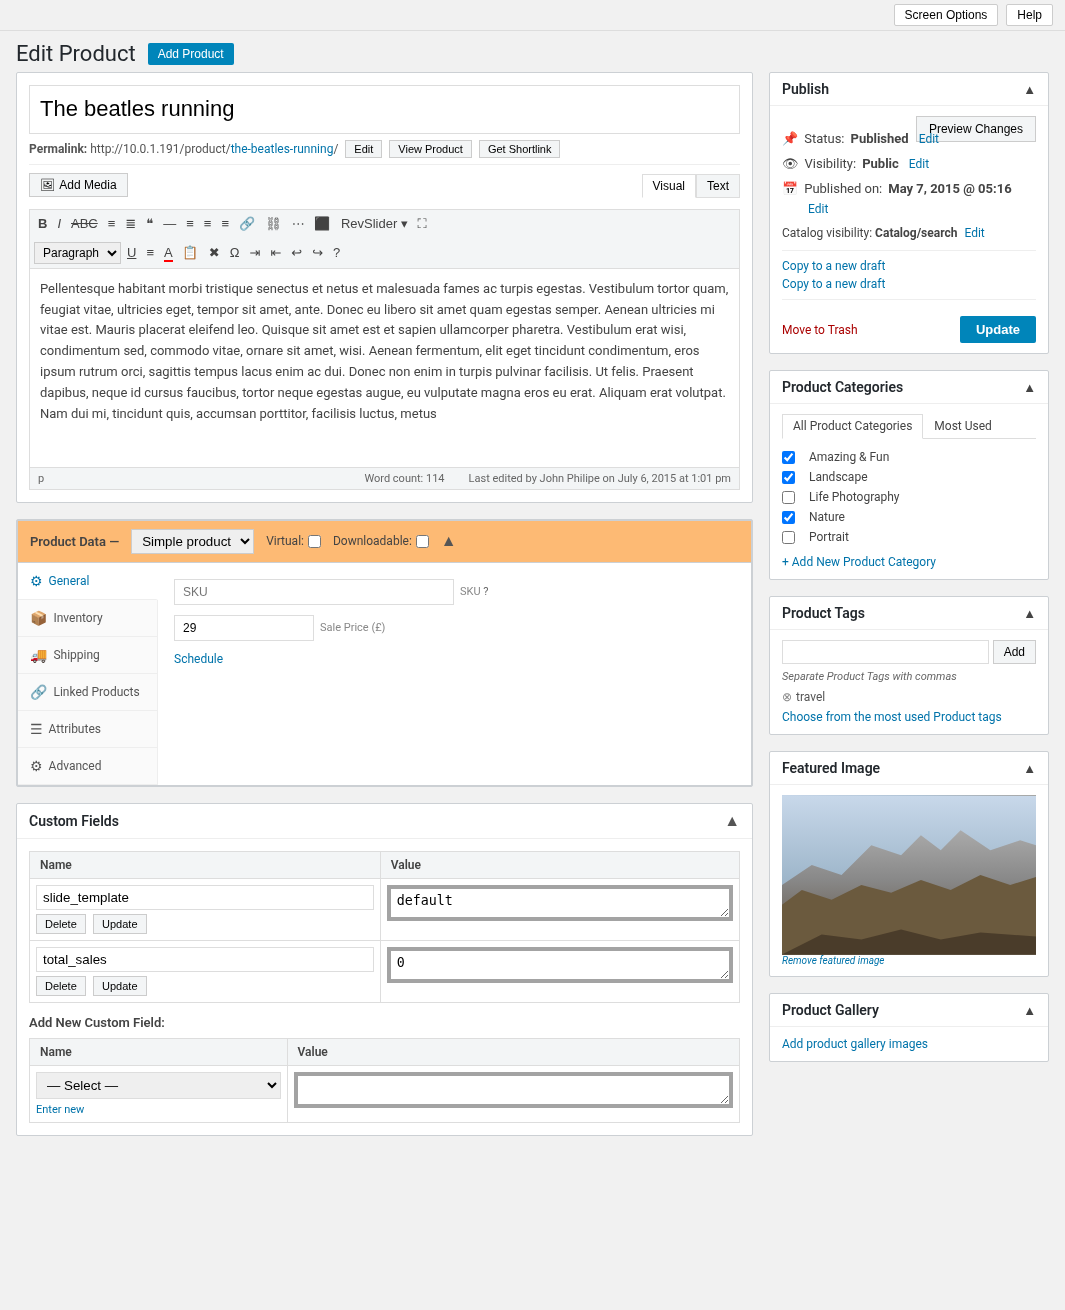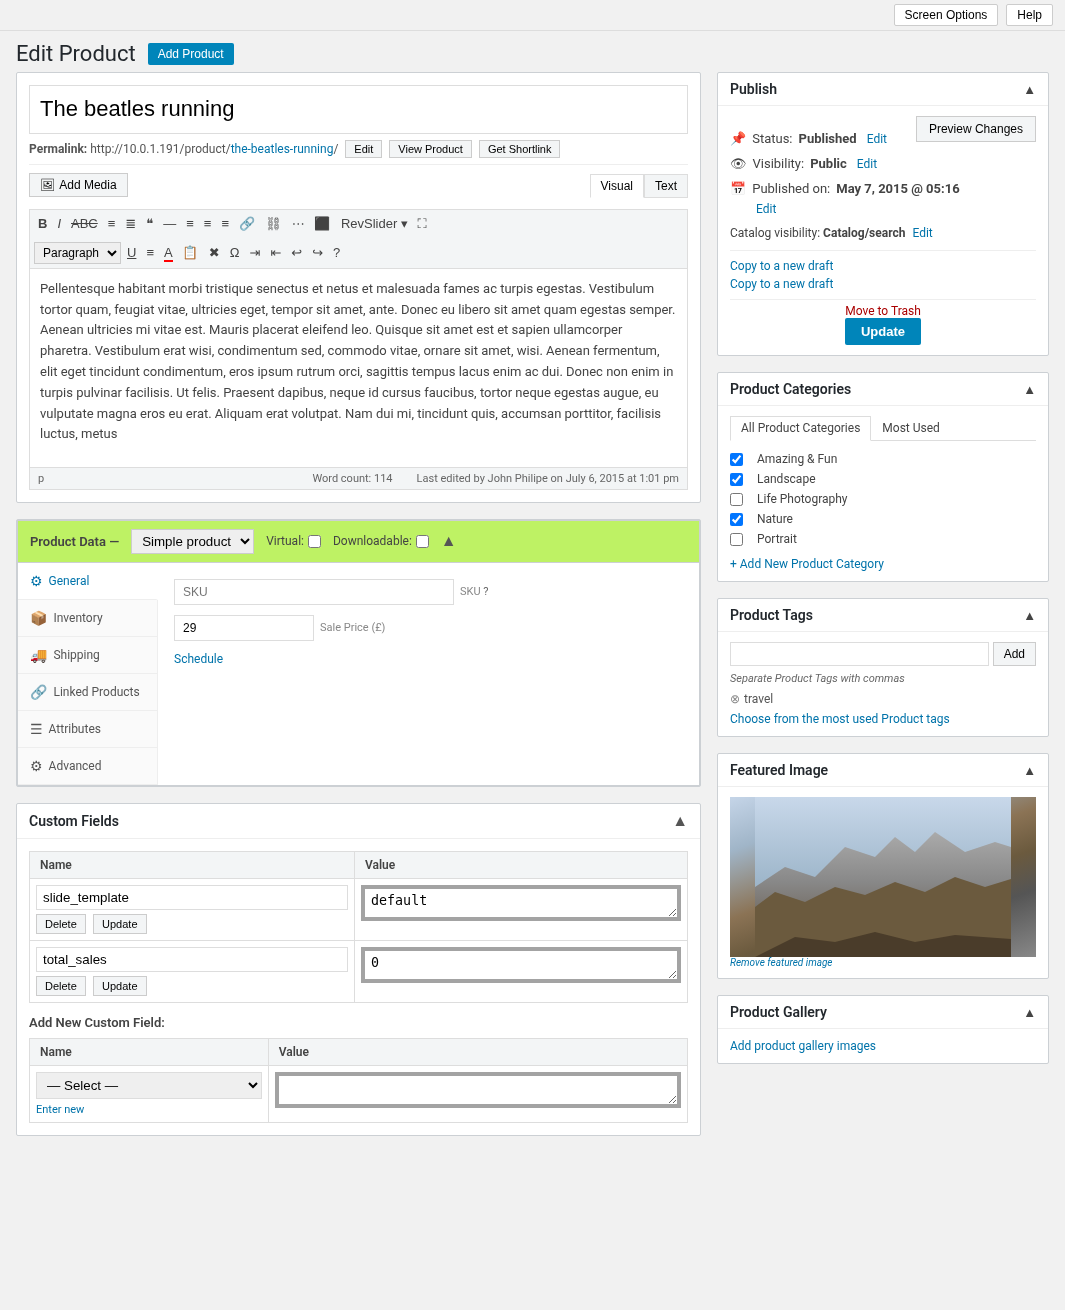--- a/index.html
+++ b/index.html
@@ -10,21 +10,21 @@
     .top-bar-btn { background: #fff; border: 1px solid #ccc; padding: 3px 10px; cursor: pointer; font-size: 12px; border-radius: 2px; }
 
     
     .page-header { display: flex; align-items: center; gap: 12px; padding: 10px 16px 6px; background: #f1f1f1; }
     .page-title { font-size: 22px; font-weight: 400; color: #23282d; }
     .add-product-btn { background: #0085ba; color: #fff; border: none; padding: 4px 10px; cursor: pointer; font-size: 12px; border-radius: 2px; }
 
     
     .main-layout { display: flex; gap: 16px; padding: 0 16px 16px; }
     .main-content { flex: 1; min-width: 0; }
-    .sidebar { width: 332px; flex-shrink: 0; }
+    .sidebar { width: 280px; flex-shrink: 0; }
 
     
     .postbox { background: #fff; border: 1px solid #ccd0d4; border-radius: 2px; margin-bottom: 16px; }
     .postbox-header { padding: 8px 12px; border-bottom: 1px solid #eee; display: flex; justify-content: space-between; align-items: center; }
     .postbox-title { font-size: 14px; font-weight: 600; color: #23282d; }
     .postbox-content { padding: 12px; }
     .collapse-btn { background: none; border: none; cursor: pointer; color: #555; font-size: 16px; }
 
     
     .product-title-input { width: 100%; border: 1px solid #ddd; padding: 8px 10px; font-size: 22px; line-height: 1.4; margin-bottom: 0; outline: none; }
@@ -43,21 +43,21 @@
     
     .toolbar-row { display: flex; align-items: center; gap: 2px; padding: 4px; background: #f3f5f6; border: 1px solid #ddd; border-bottom: none; flex-wrap: wrap; }
     .toolbar-btn { background: none; border: none; cursor: pointer; padding: 2px 4px; font-size: 13px; color: #444; }
     .toolbar-select { border: 1px solid #ccc; padding: 2px 4px; font-size: 12px; }
 
     
     .editor-area { border: 1px solid #ddd; min-height: 200px; padding: 10px; font-size: 13px; line-height: 1.6; color: #444; background: #fff; }
     .editor-footer { padding: 4px 8px; font-size: 11px; color: #666; background: #f3f5f6; border: 1px solid #ddd; border-top: none; display: flex; justify-content: space-between; }
 
     
-    .product-data-header { display: flex; align-items: center; gap: 12px; padding: 8px 12px; background: #bef264; border: 1px solid #ccd0d4; border-bottom: none; }
+    .product-data-header { display: flex; align-items: center; gap: 12px; padding: 8px 12px; background: #fdba74; border: 1px solid #ccd0d4; border-bottom: none; }
     .product-data-title { font-size: 13px; font-weight: 600; }
     .product-data-select { border: 1px solid #ccc; padding: 3px 6px; }
     .product-data-cb { display: flex; align-items: center; gap: 4px; font-size: 12px; }
     .product-data-body { display: flex; background: #fff; border: 1px solid #ccd0d4; }
     
     .product-tabs { width: 140px; flex-shrink: 0; border-right: 1px solid #eee; background: #fafafa; }
     .product-tab { padding: 10px 12px; cursor: pointer; display: flex; align-items: center; gap: 6px; font-size: 12px; color: #555; border-bottom: 1px solid #eee; }
     .product-tab.active { background: #fff; color: #0073aa; border-right: 2px solid #fff; margin-right: -1px; }
     .tab-icon { font-size: 14px; }
 
@@ -82,21 +82,21 @@
     
     .sidebar-box { background: #fff; border: 1px solid #ccd0d4; margin-bottom: 16px; border-radius: 2px; }
     .sidebar-box-header { display: flex; justify-content: space-between; align-items: center; padding: 8px 12px; border-bottom: 1px solid #eee; cursor: pointer; }
     .sidebar-box-title { font-size: 14px; font-weight: 600; color: #23282d; }
     .sidebar-box-content { padding: 10px 12px; }
 
     
     .publish-preview-btn { float: right; background: #f3f5f6; border: 1px solid #ccc; padding: 5px 12px; font-size: 12px; cursor: pointer; }
     .publish-row { display: flex; align-items: center; gap: 6px; padding: 5px 0; font-size: 13px; }
     .publish-edit-link { color: #0073aa; text-decoration: none; font-size: 12px; margin-left: 4px; }
-    .publish-actions { display: flex; align-items: center; padding-top: 4px; border-top: 1px solid #eee; margin-top: 6px; flex-direction: column; }
+    .publish-actions { display: flex; justify-content: space-between; align-items: center; padding-top: 16px; border-top: 1px solid #eee; margin-top: 6px; }
     .trash-link { color: #a00; text-decoration: none; font-size: 12px; }
     .update-btn { background: #0085ba; color: #fff; border: none; padding: 6px 16px; cursor: pointer; font-size: 13px; font-weight: 600; border-radius: 2px; }
     .draft-link { color: #0073aa; text-decoration: none; font-size: 12px; display: block; padding: 2px 0; }
     .catalog-row { font-size: 12px; padding: 4px 0; }
 
     
     .categories-tabs { display: flex; border-bottom: 1px solid #ddd; margin-bottom: 8px; }
     .cat-tab { padding: 4px 10px; cursor: pointer; font-size: 12px; border: 1px solid transparent; }
     .cat-tab.active { background: #fff; border: 1px solid #ddd; border-bottom-color: #fff; margin-bottom: -1px; }
     .category-list { max-height: 150px; overflow-y: auto; }

